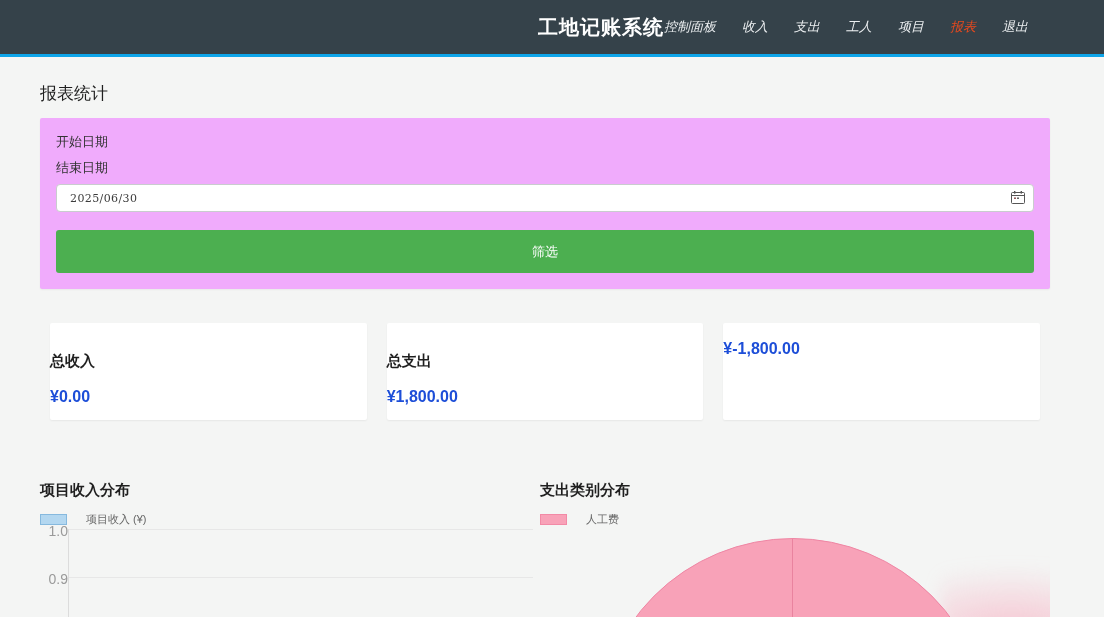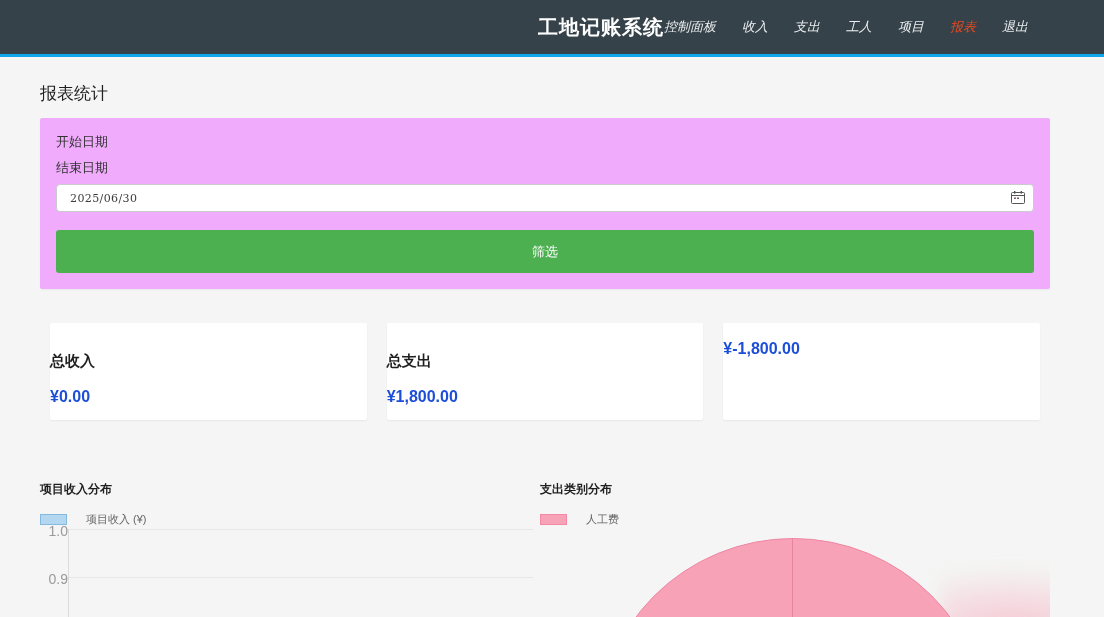--- a/index.html
+++ b/index.html
@@ -55,21 +55,21 @@
   }
   .stat-card:first-child { margin-left:10px; }
   .stat-label { font-size:15px; font-weight:bold; color:#1f1f1f; margin-top:29px; }
   .stat-value { font-size:16px; font-weight:bold; color:#1d4ed8; margin-top:17px; }
 
   
   .charts-row { display:flex; margin-top:40px; }
   .chart-box { position:relative; height:180px; }
   .chart-box.left  { width:495px; margin-right:5px; }
   .chart-box.right { width:510px; }
-  .chart-title { font-size:12px; font-weight:bold; color:#1f1f1f; padding-top:6px; }
+  .chart-title { font-size:15px; font-weight:bold; color:#1f1f1f; padding-top:6px; }
   .legend {
     position:absolute; left:0; right:0; top:37px;
     display:flex; align-items:center; gap:19px;
   }
   .legend .swatch { width:27px; height:11px; display:inline-block; }
   .legend .swatch.blue { background:#b3d7f0; border:1px solid #86b9de; }
   .legend .swatch.pink { background:#f8a2b8; border:1px solid #f28aa6; }
   .legend .legend-text { font-size:11px; color:#666; }
 
   

